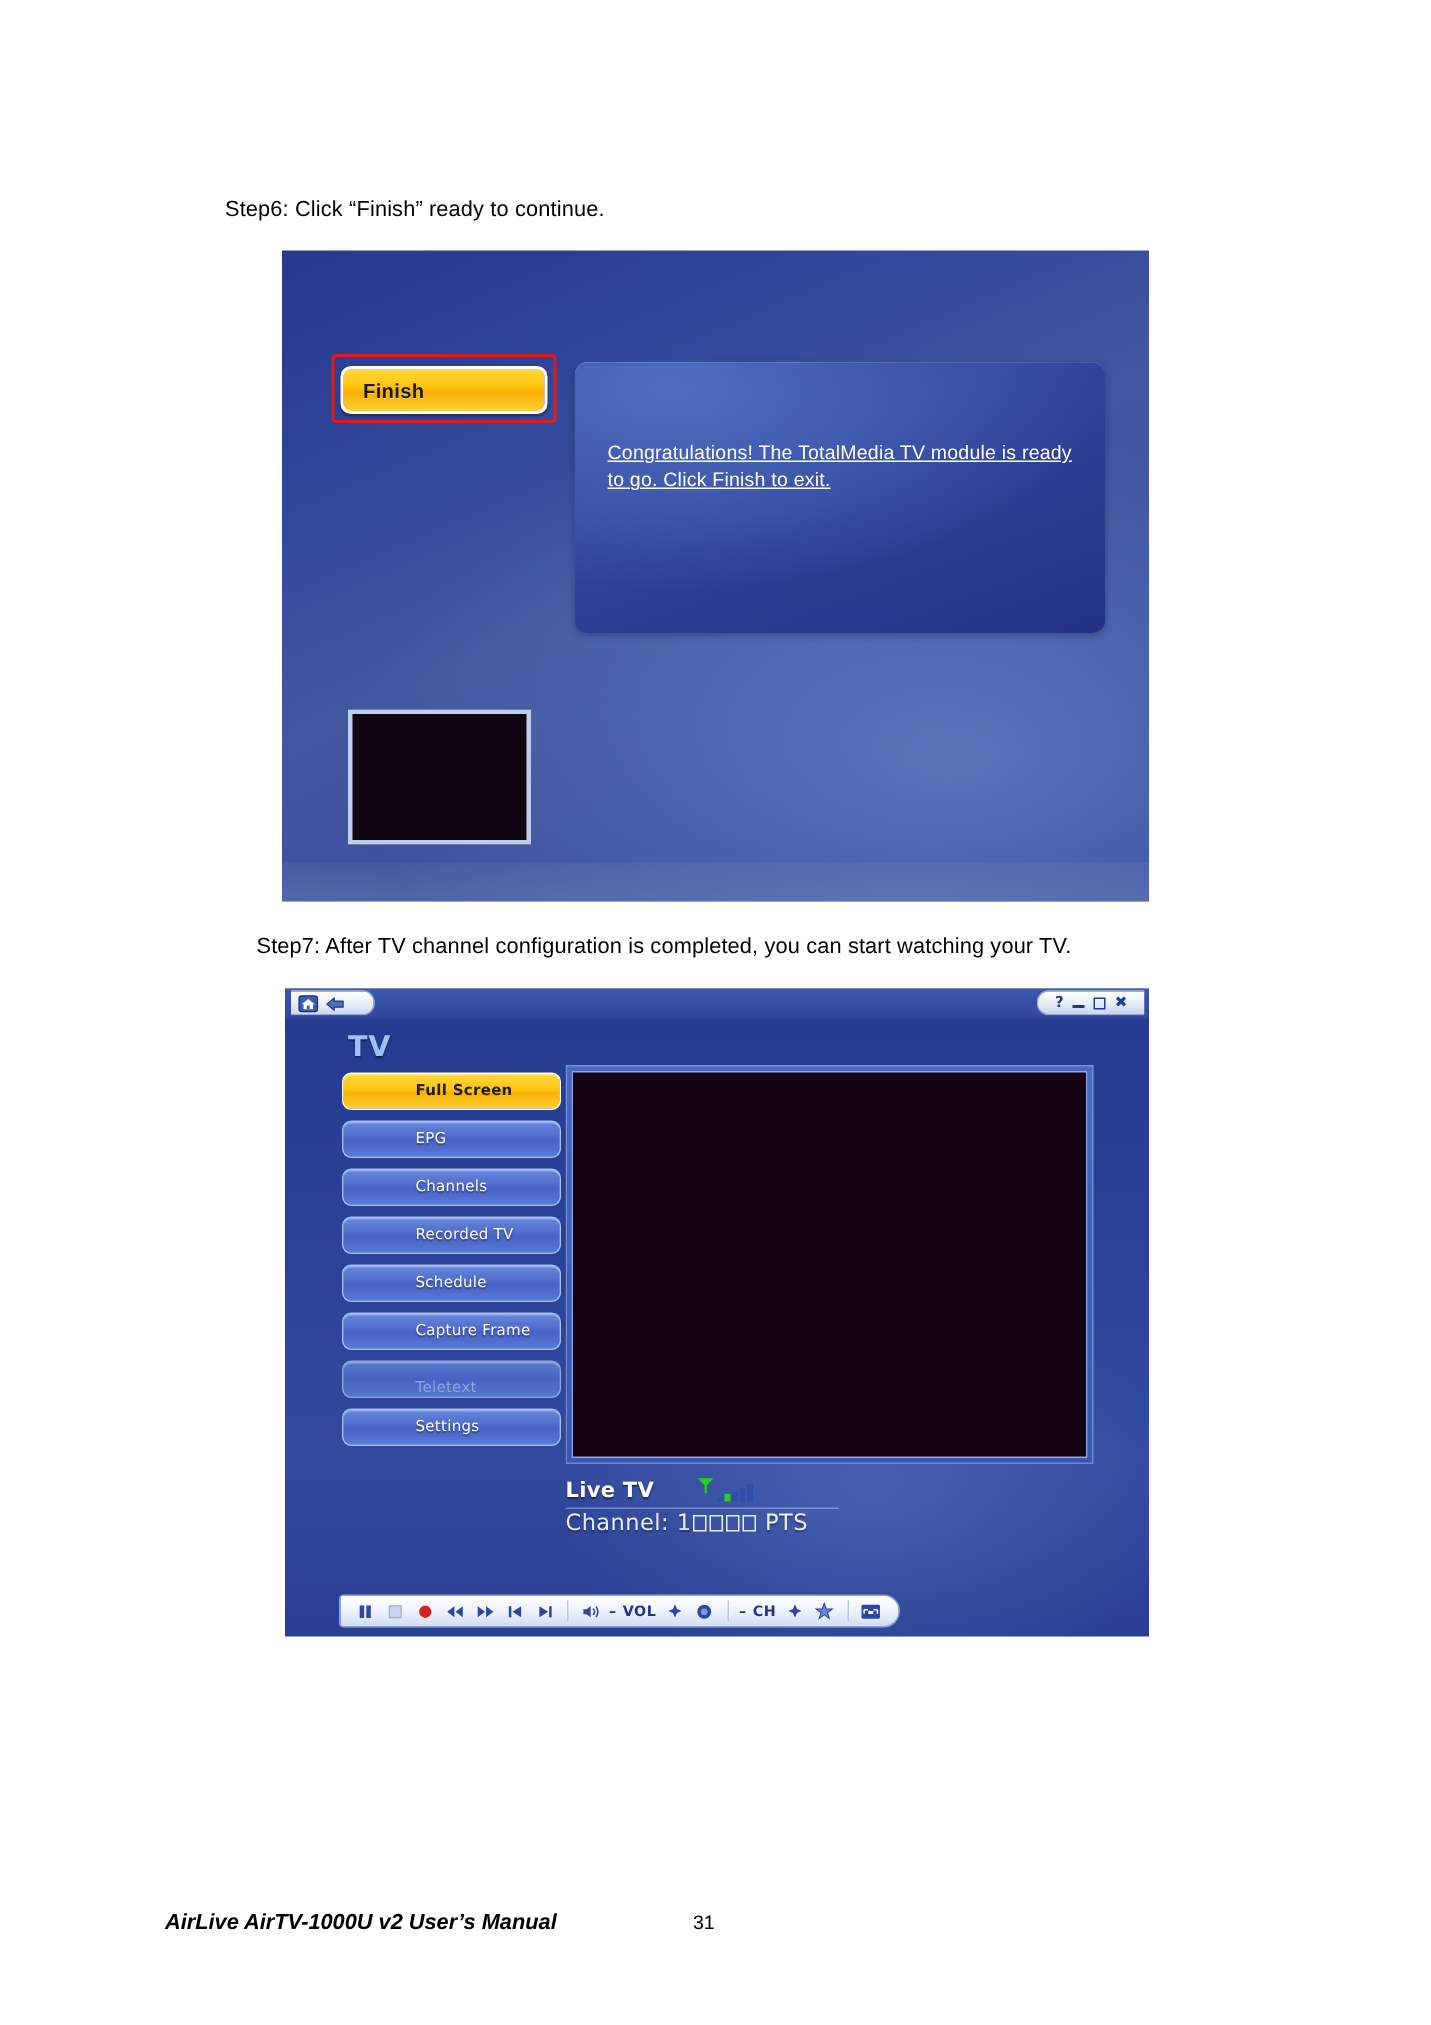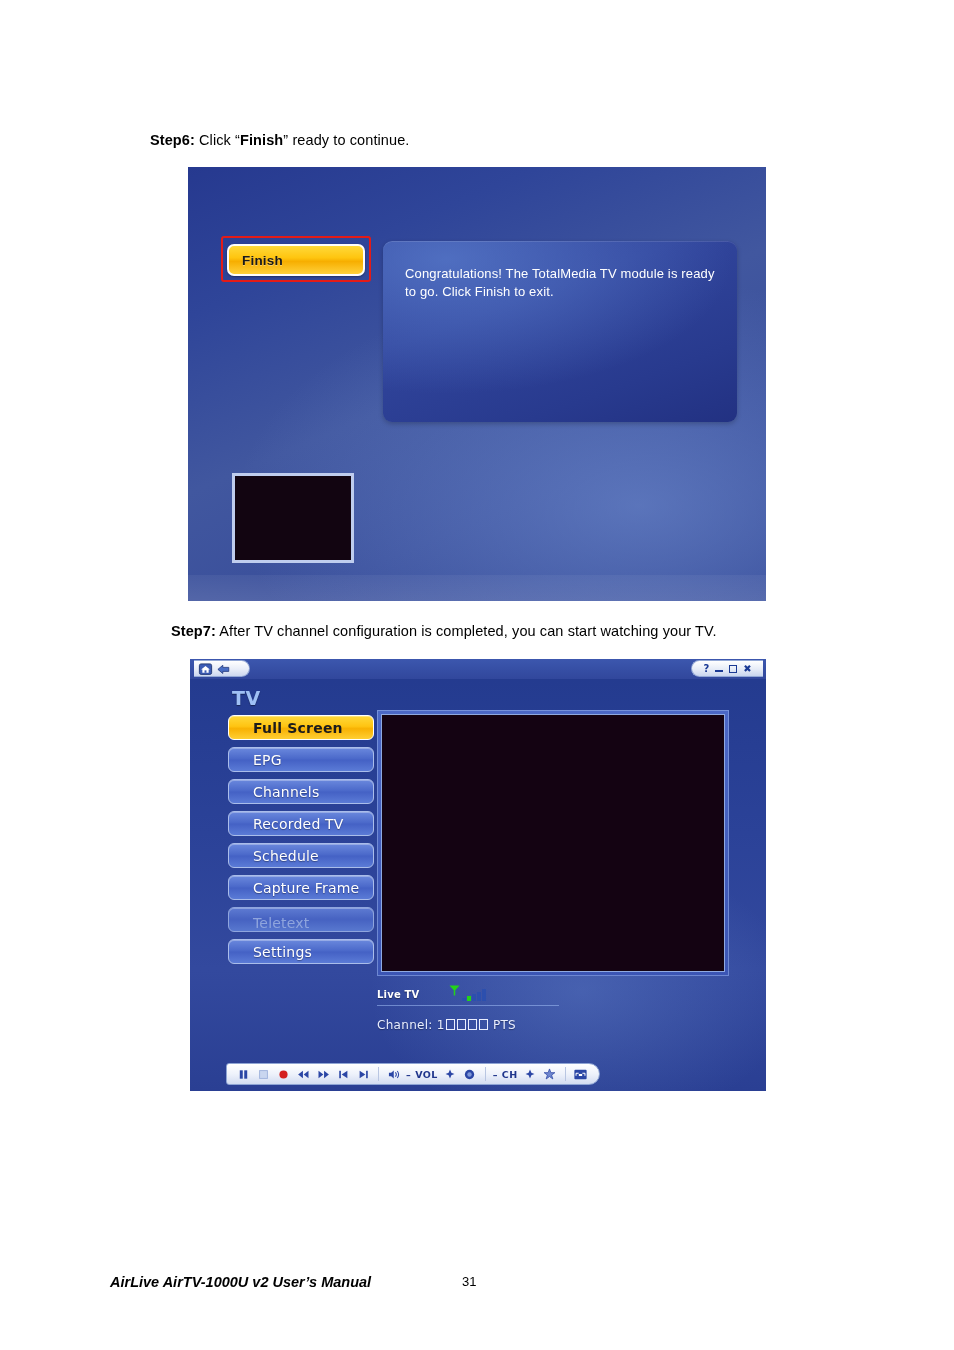--- a/index.html
+++ b/index.html
@@ -17,21 +17,21 @@
   }
 
   
   .step-line {
     position: absolute;
     font-size: 14.5px;
     color: #000;
     white-space: nowrap;
     letter-spacing: 0.1px;
   }
-  .step-line b { font-weight: bold; }
+  .step-line b { font-weight: normal; }
 
   #step6-line { left: 150px; top: 132px; }
   #step7-line { left: 171px; top: 623px; }
 
   
   #footer {
     position: absolute;
     left: 110px;
     top: 1250px;
     width: 760px;
@@ -114,26 +114,27 @@
     border-radius: 9px;
     background:
       radial-gradient(ellipse 130% 120% at 18% 10%, rgba(90,125,205,0.75) 0%, rgba(40,62,150,0.0) 62%),
       linear-gradient(160deg, #2e4099 0%, #31459c 35%, #283a8e 75%, #223182 100%);
     box-shadow: inset 0 1px 0 rgba(255,255,255,0.12), 0 2px 5px rgba(0,0,0,0.22);
     box-sizing: border-box;
   }
   #congrats-text {
     position: absolute;
     left: 22px;
-    top: 24px;
+    top: 52px;
     width: 316px;
     font-size: 13px;
     line-height: 1.42;
     color: #ffffff;
     letter-spacing: 0.15px;
+    text-decoration: underline;
   }
 
   #preview-frame {
     position: absolute;
     left: 44px;
     top: 306px;
     width: 122px;
     height: 90px;
     border: 3px solid #bfcdee;
     background: #120511;
@@ -246,24 +247,25 @@
     border-radius: 6px;
     border: 1px solid #aabdea;
     box-sizing: border-box;
     display: flex;
     align-items: center;
     background: linear-gradient(180deg, #6a88dd 0%, #4a68c9 48%, #4461c5 52%, #5b7bd6 100%);
     box-shadow: inset 0 1px 0 rgba(255,255,255,0.30);
   }
   .tm-mi .mi-label {
     padding-left: 24px;
-    font-size: 14px;
+    font-size: 10px;
     color: #ffffff;
     letter-spacing: 0.2px;
     text-shadow: 0 1px 1px rgba(0,0,0,0.35);
+    margin-left: 24px;
   }
   .tm-mi.active {
     background: linear-gradient(180deg, #ffd93a 0%, #ffc412 45%, #f8b102 55%, #ffcf33 100%);
     border: 1px solid #ffffff;
   }
   .tm-mi.active .mi-label {
     color: #1c1c1c;
     font-weight: 600;
     text-shadow: none;
   }
@@ -303,21 +305,21 @@
     left: 187px;
     top: 325px;
     width: 352px;
   }
   #tm-status-row1 {
     display: flex;
     align-items: center;
     height: 20px;
   }
   #tm-livetv {
-    font-size: 10px;
+    font-size: 14px;
     font-weight: bold;
     color: #ffffff;
     text-shadow: 0 1px 1px rgba(0,0,0,0.45);
     letter-spacing: 0.2px;
   }
   #tm-signal {
     margin-left: 28px;
     display: flex;
     align-items: flex-end;
     gap: 1px;
@@ -326,22 +328,22 @@
   #tm-signal .ant { display:block; }
   .sig-bar { width: 4px; display: block; background: #2c4fae; }
   .sig-bar.on { background: #23d419; }
   #tm-status-underline {
     margin-top: 1px;
     width: 182px;
     height: 1px;
     background: rgba(160,190,245,0.55);
   }
   #tm-channel {
-    margin-top: 12px;
-    font-size: 12px;
+    margin-top: 0;
+    font-size: 15px;
     color: #e9eeff;
     letter-spacing: 0.3px;
     text-shadow: 0 1px 1px rgba(0,0,0,0.35);
   }
   .tofu {
     display: inline-block;
     width: 9px;
     height: 11px;
     border: 1px solid #e9eeff;
     box-sizing: border-box;

